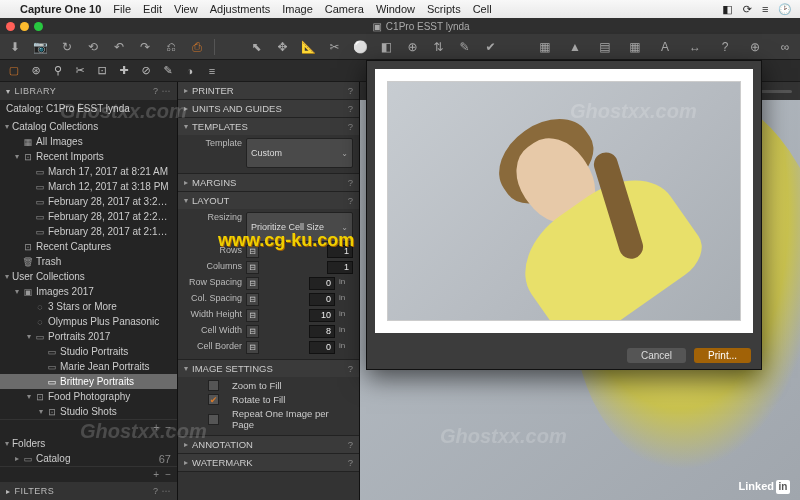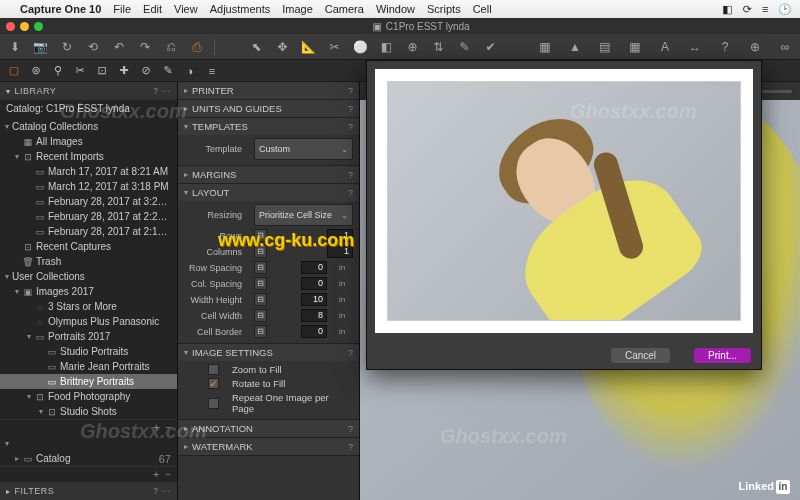--- a/index.html
+++ b/index.html
@@ -49,23 +49,23 @@
 .addrow { display:flex; align-items:center; height:16px; padding:0 6px; color:#888; border-top:1px solid #333; }
 .addrow .pm { margin-left:auto; display:flex; gap:6px; }
 
 
 .settings { width:182px; background:#333; border-right:1px solid #111; overflow:hidden; font-size:9.5px; color:#ccc; }
 .grp { border-bottom:1px solid #222; }
 .grp-h { height:17px; display:flex; align-items:center; padding:0 6px; background:#3a3a3a; }
 .grp-h .chev { font-size:8px; margin-right:4px; color:#999; }
 .grp-h .q { margin-left:auto; color:#888; }
 .grp-body { padding:3px 6px 5px; display:flex; flex-direction:column; gap:3px; }
-.frow { display:flex; align-items:center; gap:12px; }
+.frow { display:flex; gap:4px; }
 .frow .flab { width:58px; text-align:right; color:#bbb; font-size:9px; }
-.frow .fsel { flex:1; background:#4a4a4a; border:1px solid #222; height:22px; border-radius:2px; padding:0 4px; display:flex; align-items:center; font-size:9px; color:#ddd; }
+.frow .fsel { flex:1; background:#4a4a4a; border:1px solid #222; height:30px; border-radius:2px; padding:0 4px; display:flex; align-items:center; font-size:9px; color:#ddd; }
 .frow .fsel .car { margin-left:auto; font-size:8px; color:#aaa; }
 .frow .fnum { width:26px; background:#222; border:1px solid #111; height:13px; text-align:right; padding:0 3px; color:#eee; font-size:9px; }
 .frow .unit { width:14px; font-size:8px; color:#999; }
 .frow .stp { width:13px; height:13px; background:#444; border:1px solid #222; display:flex; align-items:center; justify-content:center; font-size:8px; color:#ccc; }
 .chk { display:flex; align-items:center; gap:13px; padding-left:24px; }
 .chk .box { width:11px; height:11px; background:#555; border:1px solid #222; display:flex; align-items:center; justify-content:center; font-size:9px; color:#d87a2a; }
 .pager { display:flex; align-items:center; gap:6px; padding:4px 6px; border-top:1px solid #222; }
 .pager .btn { background:#444; border:1px solid #222; padding:1px 8px; border-radius:2px; color:#888; font-size:9px; }
 
 
@@ -82,21 +82,21 @@
 .modal .page .frame { position:absolute; inset:12px; border:1px solid #ccc; overflow:hidden; background:linear-gradient(135deg,#c7ccd1 0%,#b5bac0 60%,#a8aeb4 100%); }
 .modal .page .frame .subj { position:absolute; left:50%; top:50%; width:240px; height:240px; transform:translate(-50%,-50%) rotate(-35deg); }
 .subj .face { position:absolute; left:90px; top:55px; width:70px; height:90px; background:#e7c9a8; border-radius:45% 45% 50% 50%; }
 .subj .hair { position:absolute; left:78px; top:40px; width:100px; height:70px; background:#8a6a3b; border-radius:50% 50% 40% 40%; }
 .subj .braid { position:absolute; left:150px; top:100px; width:24px; height:110px; background:#7e5f33; border-radius:12px; transform:rotate(18deg); }
 .subj .shirt { position:absolute; left:40px; top:130px; width:170px; height:120px; background:#e8e06a; border-radius:40% 40% 20% 20%; }
 .subj .neck { position:absolute; left:112px; top:132px; width:26px; height:24px; background:#e2c2a0; }
 .modal .bar { height:28px; background:#3c3c3c; display:flex; align-items:center; justify-content:flex-end; gap:8px; padding:0 10px; }
 .modal .bar .b { padding:2px 14px; border-radius:3px; font-size:10px; }
 .modal .bar .cancel { background:#555; color:#ddd; }
-.modal .bar .print { background:#a21caf; color:#fff;margin-left:16px; }
+.modal .bar .print { background:#a16207; color:#fff; }
 
 
 .wm { position:absolute; color:rgba(255,255,255,.18); font-size:20px; font-style:italic; font-weight:600; pointer-events:none; }
 .wm.gold { position:absolute; left:218px; top:230px; color:#f0d000; font-size:18px; font-weight:700; font-style:normal; text-shadow:1px 1px 0 #a06000; }
 .linkedin { position:absolute; right:10px; bottom:6px; color:#fff; font-weight:600; font-size:11px; }
 .linkedin .in { display:inline-block; background:#fff; color:#555; width:14px; height:14px; text-align:center; border-radius:2px; font-size:10px; line-height:14px; margin-left:2px; }
 </style>
 </head>
 <body>
 
@@ -289,20 +289,21 @@
     </div>
     <div class="addrow">
         <span></span>
         <span class="pm">
           <span>+</span>
           <span>−</span>
         </span>
       </div>
     <div class="tn d0" style="height:16px">
         <span class="tw">▾</span>
+        <span class="lbl">Folders</span>
       </div>
     <div class="tn d1">
         <span class="tw">▸</span>
         <span class="icn">▭</span>
         <span class="lbl">Catalog</span>
         <span class="cnt">67</span>
       </div>
     <div class="addrow">
         <span></span>
         <span class="pm">

